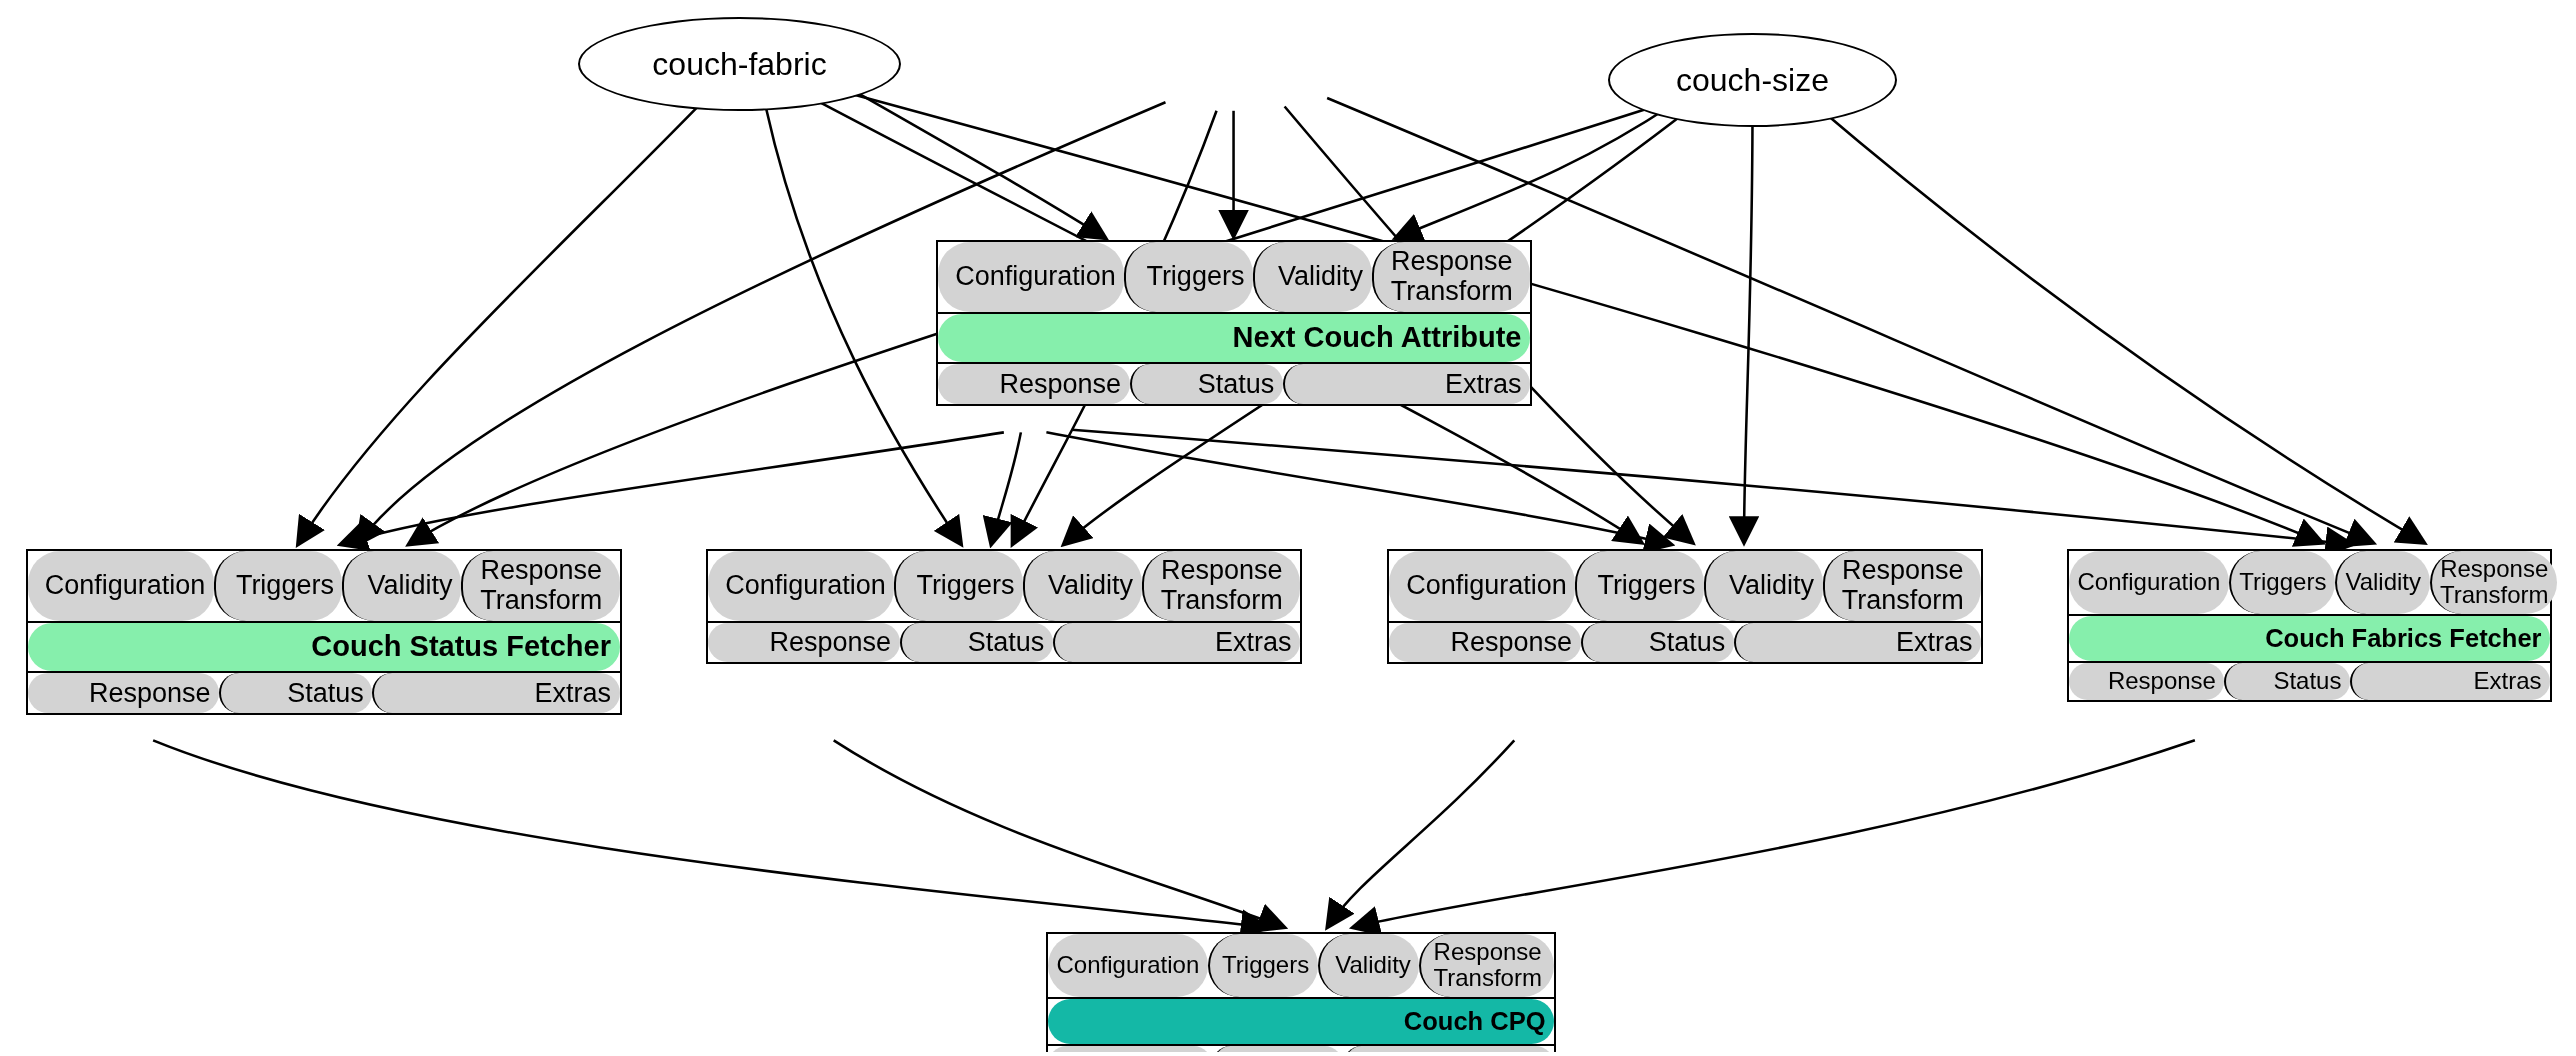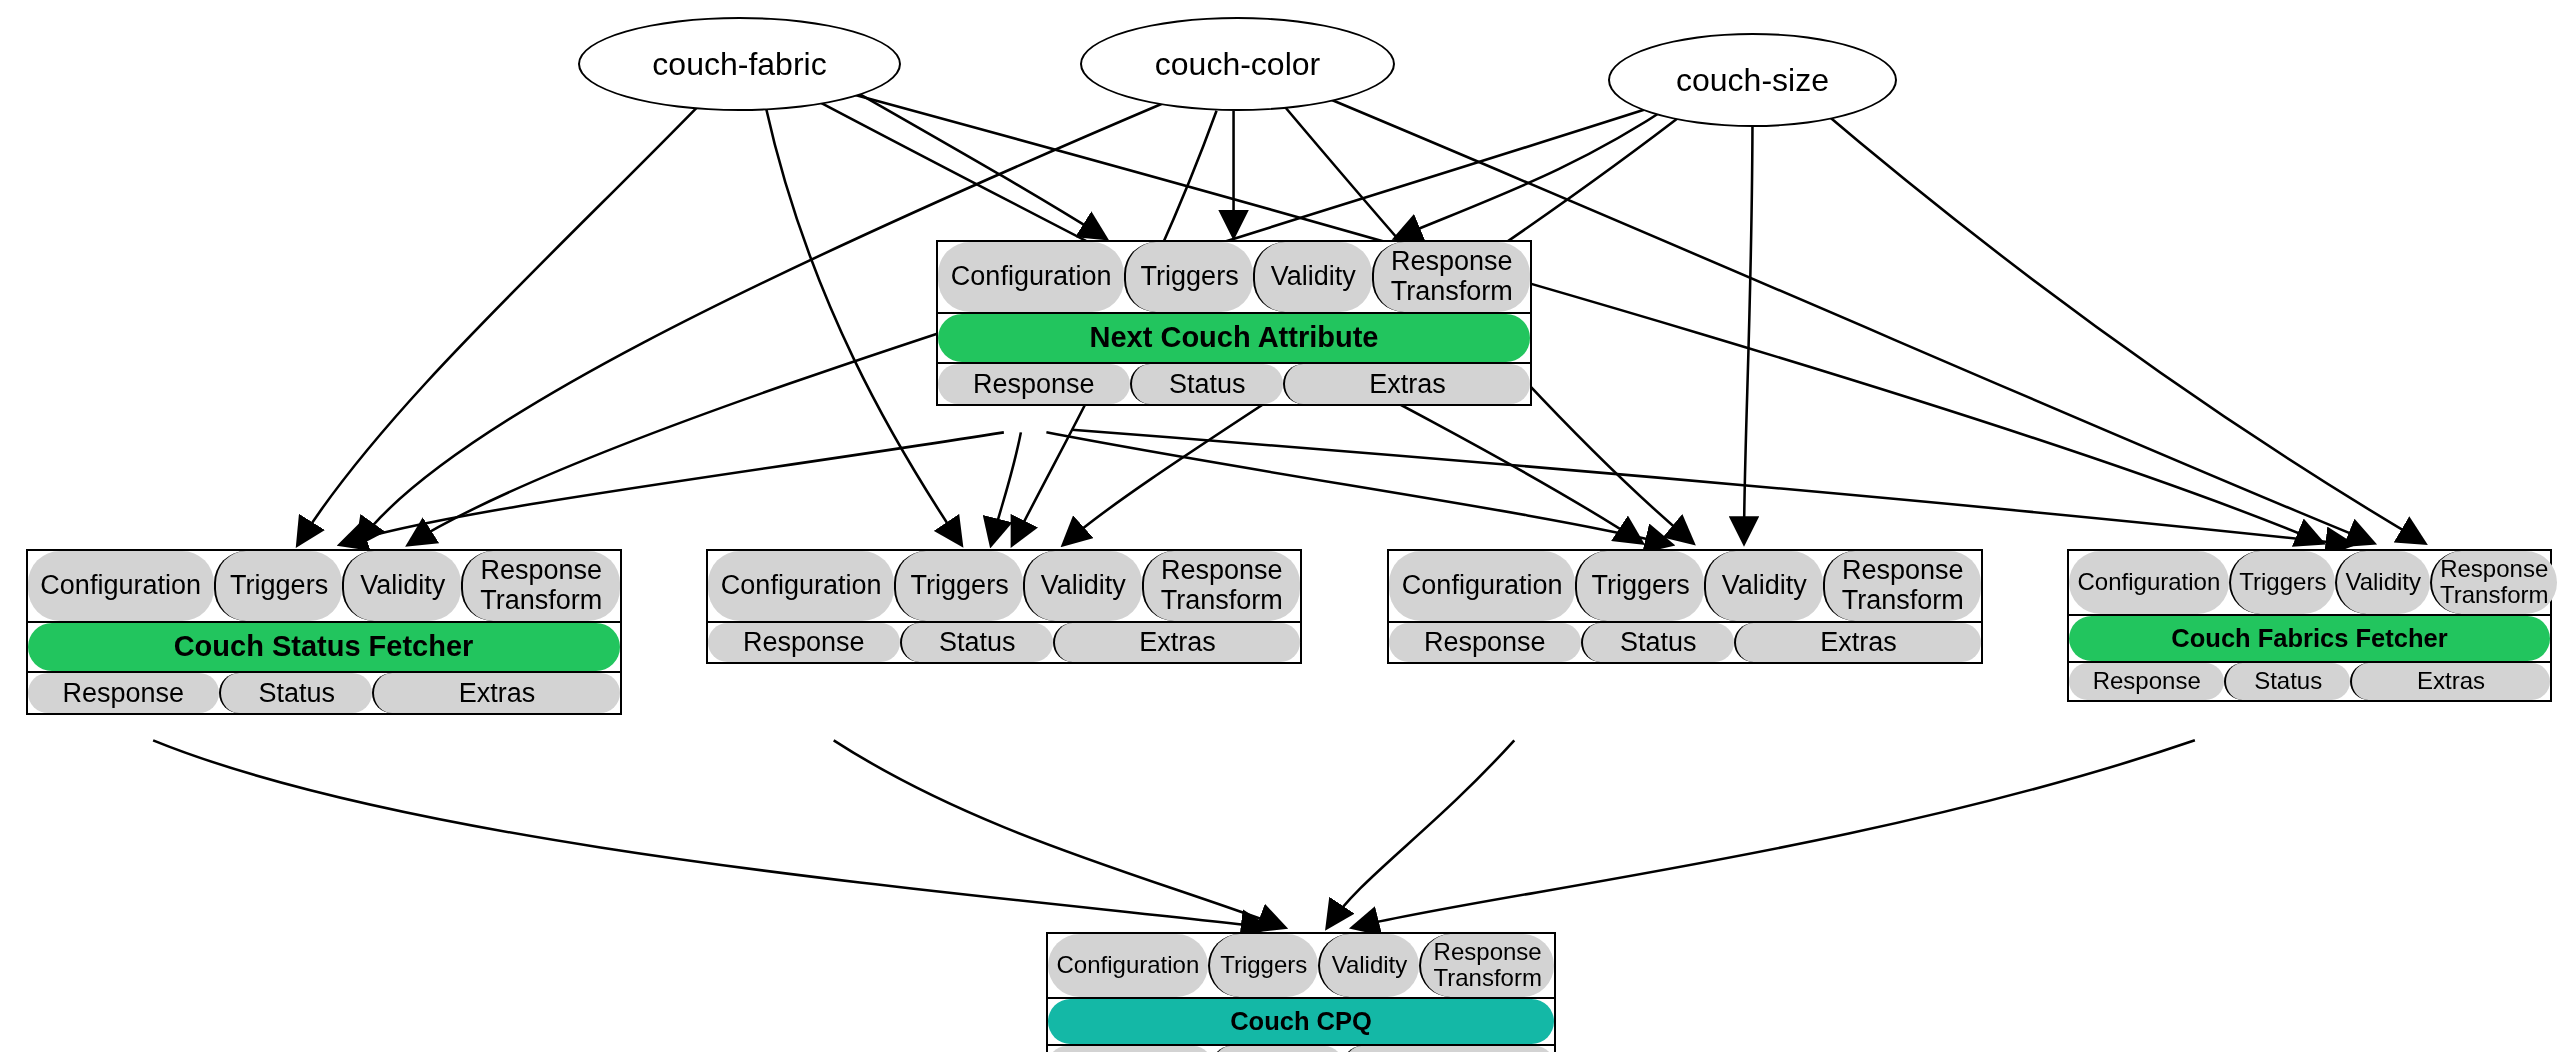--- a/index.html
+++ b/index.html
@@ -50,32 +50,32 @@
   .record-row:last-child {
     border-bottom: none;
   }
   .cell {
     padding: 5.1px 8.5px;
     font-size: 27px;
     text-align: center;
     box-sizing: border-box;
     display: flex;
     align-items: center;
-    justify-content: center;
+    justify-content: flex-end;
     line-height: 1.1;
     border-radius: 32px;
   }
   .cell + .cell {
     border-left: 2.6px solid #000000;
   }
   .gray {
     background: #d3d3d3;
   }
   .title-cell {
-    background: #22c55e;
+    background: #86efac;
     font-weight: 700;
     font-size: 29px;
     flex: 1;
     padding: 8.5px 8.5px;
   }
   .title-highlight {
     background: #14b8a6;
   }
 </style>
 </head>
@@ -134,23 +134,20 @@
 
   <path d="M 1780 870 C 1680 980, 1600 1030, 1560 1090" stroke="#000" stroke-width="3" fill="none" marker-end="url(#arrow)"></path>
 
   <path d="M 2580 870 C 2200 1000, 1750 1050, 1590 1090" stroke="#000" stroke-width="3" fill="none" marker-end="url(#arrow)"></path>
 
 </svg>
 
 <div class="ellipse-node" style="left:578px; top:17px; width:323px; height:94px;">
   <span>couch-fabric</span>
 </div>
-<div class="ellipse-node" style="left:1080px; top:17px; width:315px; height:94px;">
-  <span>couch-color</span>
-</div>
 <div class="ellipse-node" style="left:1608px; top:33px; width:289px; height:94px;">
   <span>couch-size</span>
 </div>
 
 <div class="record-node" style="left:936px; top:240px; width:596px;">
   <div class="record-row">
     <div class="cell gray" style="flex:1.7;">
           <span>Configuration</span>
         </div>
     <div class="cell gray" style="flex:1.1;">

